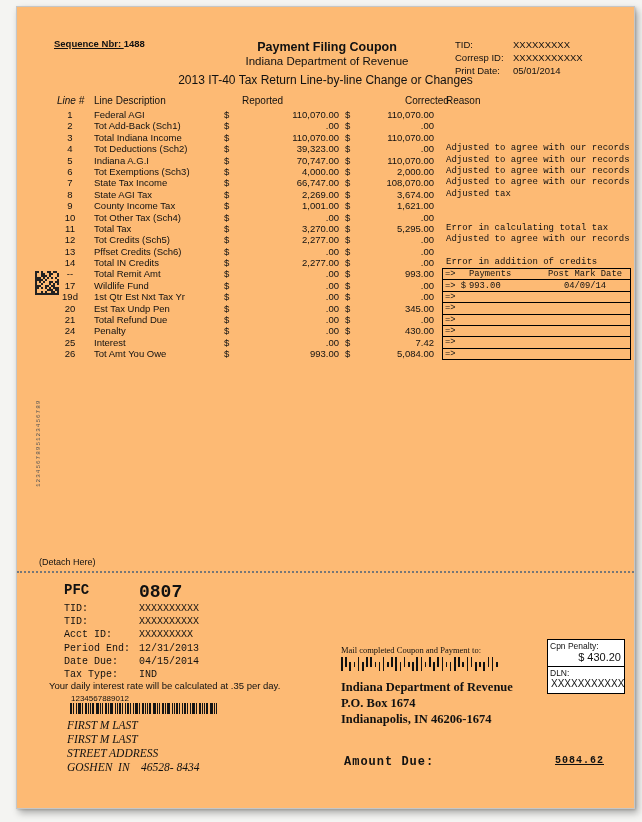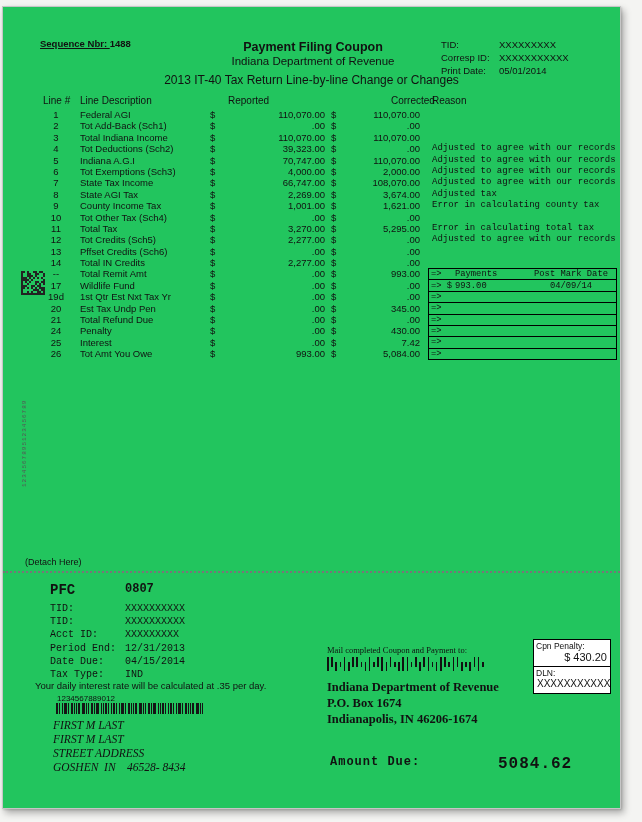--- a/index.html
+++ b/index.html
@@ -4,42 +4,42 @@
 <style>
   html,body{margin:0;padding:0;}
   body{
     width:642px;height:822px;position:relative;
     background:#f4f4f2;
     font-family:"Liberation Sans", sans-serif;
     color:#111;
     -webkit-font-smoothing:antialiased;
   }
   .sheet{
-    position:absolute;left:2px;top:6px;width:617px;height:801px;
-    background:#22c55e;border:1px solid #c6c6c6;
+    position:absolute;left:16px;top:6px;width:617px;height:801px;
+    background:#fdba74;border:1px solid #c6c6c6;
     box-shadow:3px 4px 7px rgba(0,0,0,.30), 1px 1px 2px rgba(0,0,0,.15);
   }
   .abs{position:absolute;}
 
   
   .seq{left:37px;top:31px;font-size:9.5px;font-weight:bold;}
   .seq .lbl{text-decoration:underline;}
   .title-block{left:140px;top:33px;width:340px;text-align:center;}
   .doc-title{font-size:12.5px;font-weight:bold;line-height:14px;}
   .doc-subtitle{font-size:11.5px;line-height:14px;}
   .doc-heading{left:0;top:66px;width:617px;text-align:center;font-size:12px;}
   .meta{left:438px;top:31px;font-size:9.5px;}
   .meta-row{display:flex;line-height:13px;}
   .meta-row .m-lbl{width:58px;}
   .meta-row .m-val{white-space:pre;}
 
   
   .col-headers{left:0;top:88px;width:617px;height:12px;font-size:10px;}
   .col-headers span{position:absolute;white-space:nowrap;}
-  .ch-num{left:40px;}
+  .ch-num{left:40px;font-style:italic;}
   .ch-desc{left:77px;}
   .ch-reported{left:225px;}
   .ch-corrected{left:340px;margin-left:48px;}
   .ch-reason{left:429px;}
 
   #rows{left:0;top:102px;width:617px;}
   .trow{position:relative;height:11.4px;font-size:9.5px;}
   .trow span{position:absolute;top:0;line-height:11.4px;white-space:pre;}
   .c-num{left:34px;width:38px;text-align:center;}
   .c-desc{left:77px;width:130px;}
@@ -72,21 +72,21 @@
     writing-mode:vertical-rl;transform:rotate(180deg);letter-spacing:1px;
   }
 
   
   .detach-label{left:22px;top:550px;font-size:9px;}
   .detach-line{left:0;top:564px;width:617px;border-top:2px dotted #777;}
 
   
   .mono{font-family:"Liberation Mono",monospace;}
   .pfc-code{left:47px;top:575px;font-size:14px;font-weight:bold;}
-  .pfc-num{left:122px;top:575px;font-size:12px;font-weight:bold;}
+  .pfc-num{left:122px;top:575px;font-size:18px;font-weight:bold;}
   #coupon-fields{left:47px;top:595px;font-size:10px;}
   .cf-row{display:flex;line-height:13.2px;}
   .cf-row .cf-lbl{width:75px;white-space:pre;}
   .cf-row .cf-val{white-space:pre;}
 
   .interest-note{left:32px;top:673px;font-size:9.5px;}
   .bc-number{left:54px;top:687px;font-size:8px;}
   .barcode1d{left:53px;top:696px;width:204px;height:11px;display:flex;align-items:stretch;}
   .barcode1d i{background:#151515;display:block;}
 
@@ -100,21 +100,21 @@
   #mail-to div{line-height:16px;}
 
   #right-boxes{left:530px;top:632px;width:78px;}
   .rbox{border:1px solid #000;box-sizing:border-box;width:78px;height:28px;margin-top:-1px;background:#fff;}
   .rbox:first-child{margin-top:0;}
   .rb-lbl{font-size:8.5px;padding:1px 0 0 2px;}
   .rb-val{font-size:11px;text-align:right;padding-right:3px;white-space:pre;}
   .rb-val.left{text-align:left;padding-left:3px;font-size:10px;}
 
   .amount-lbl{left:327px;top:748px;font-size:12px;font-weight:bold;letter-spacing:1px;}
-  .amount-val{left:495px;top:748px;width:92px;font-size:16px;font-weight:bold;letter-spacing:1px;}
+  .amount-val{left:495px;top:748px;width:92px;text-align:right;font-size:10px;font-weight:bold;letter-spacing:1px;text-decoration:underline;}
 </style>
 </head>
 <body>
 
 <div class="sheet">
 
   <div class="abs seq">
     <span class="lbl">Sequence Nbr: </span><span>1488</span>
   </div>
 
@@ -221,21 +221,20 @@
         <span class="c-corr">3,674.00</span>
         <span class="c-reason">Adjusted tax</span>
       </div>
       <div class="trow">
         <span class="c-num">9</span>
         <span class="c-desc">County Income Tax</span>
         <span class="c-cur1">$</span>
         <span class="c-rep">1,001.00</span>
         <span class="c-cur2">$</span>
         <span class="c-corr">1,621.00</span>
-        <span class="c-reason">Error in calculating county tax</span>
       </div>
       <div class="trow">
         <span class="c-num">10</span>
         <span class="c-desc">Tot Other Tax (Sch4)</span>
         <span class="c-cur1">$</span>
         <span class="c-rep">.00</span>
         <span class="c-cur2">$</span>
         <span class="c-corr">.00</span>
         <span class="c-reason"></span>
       </div>
@@ -266,20 +265,21 @@
         <span class="c-corr">.00</span>
         <span class="c-reason"></span>
       </div>
       <div class="trow">
         <span class="c-num">14</span>
         <span class="c-desc">Total IN Credits</span>
         <span class="c-cur1">$</span>
         <span class="c-rep">2,277.00</span>
         <span class="c-cur2">$</span>
         <span class="c-corr">.00</span>
+        <span class="c-reason">Error in addition of credits</span>
       </div>
       <div class="trow">
         <span class="c-num">--</span>
         <span class="c-desc">Total Remit Amt</span>
         <span class="c-cur1">$</span>
         <span class="c-rep">.00</span>
         <span class="c-cur2">$</span>
         <span class="c-corr">993.00</span>
         <span class="c-reason"></span>
       </div>

